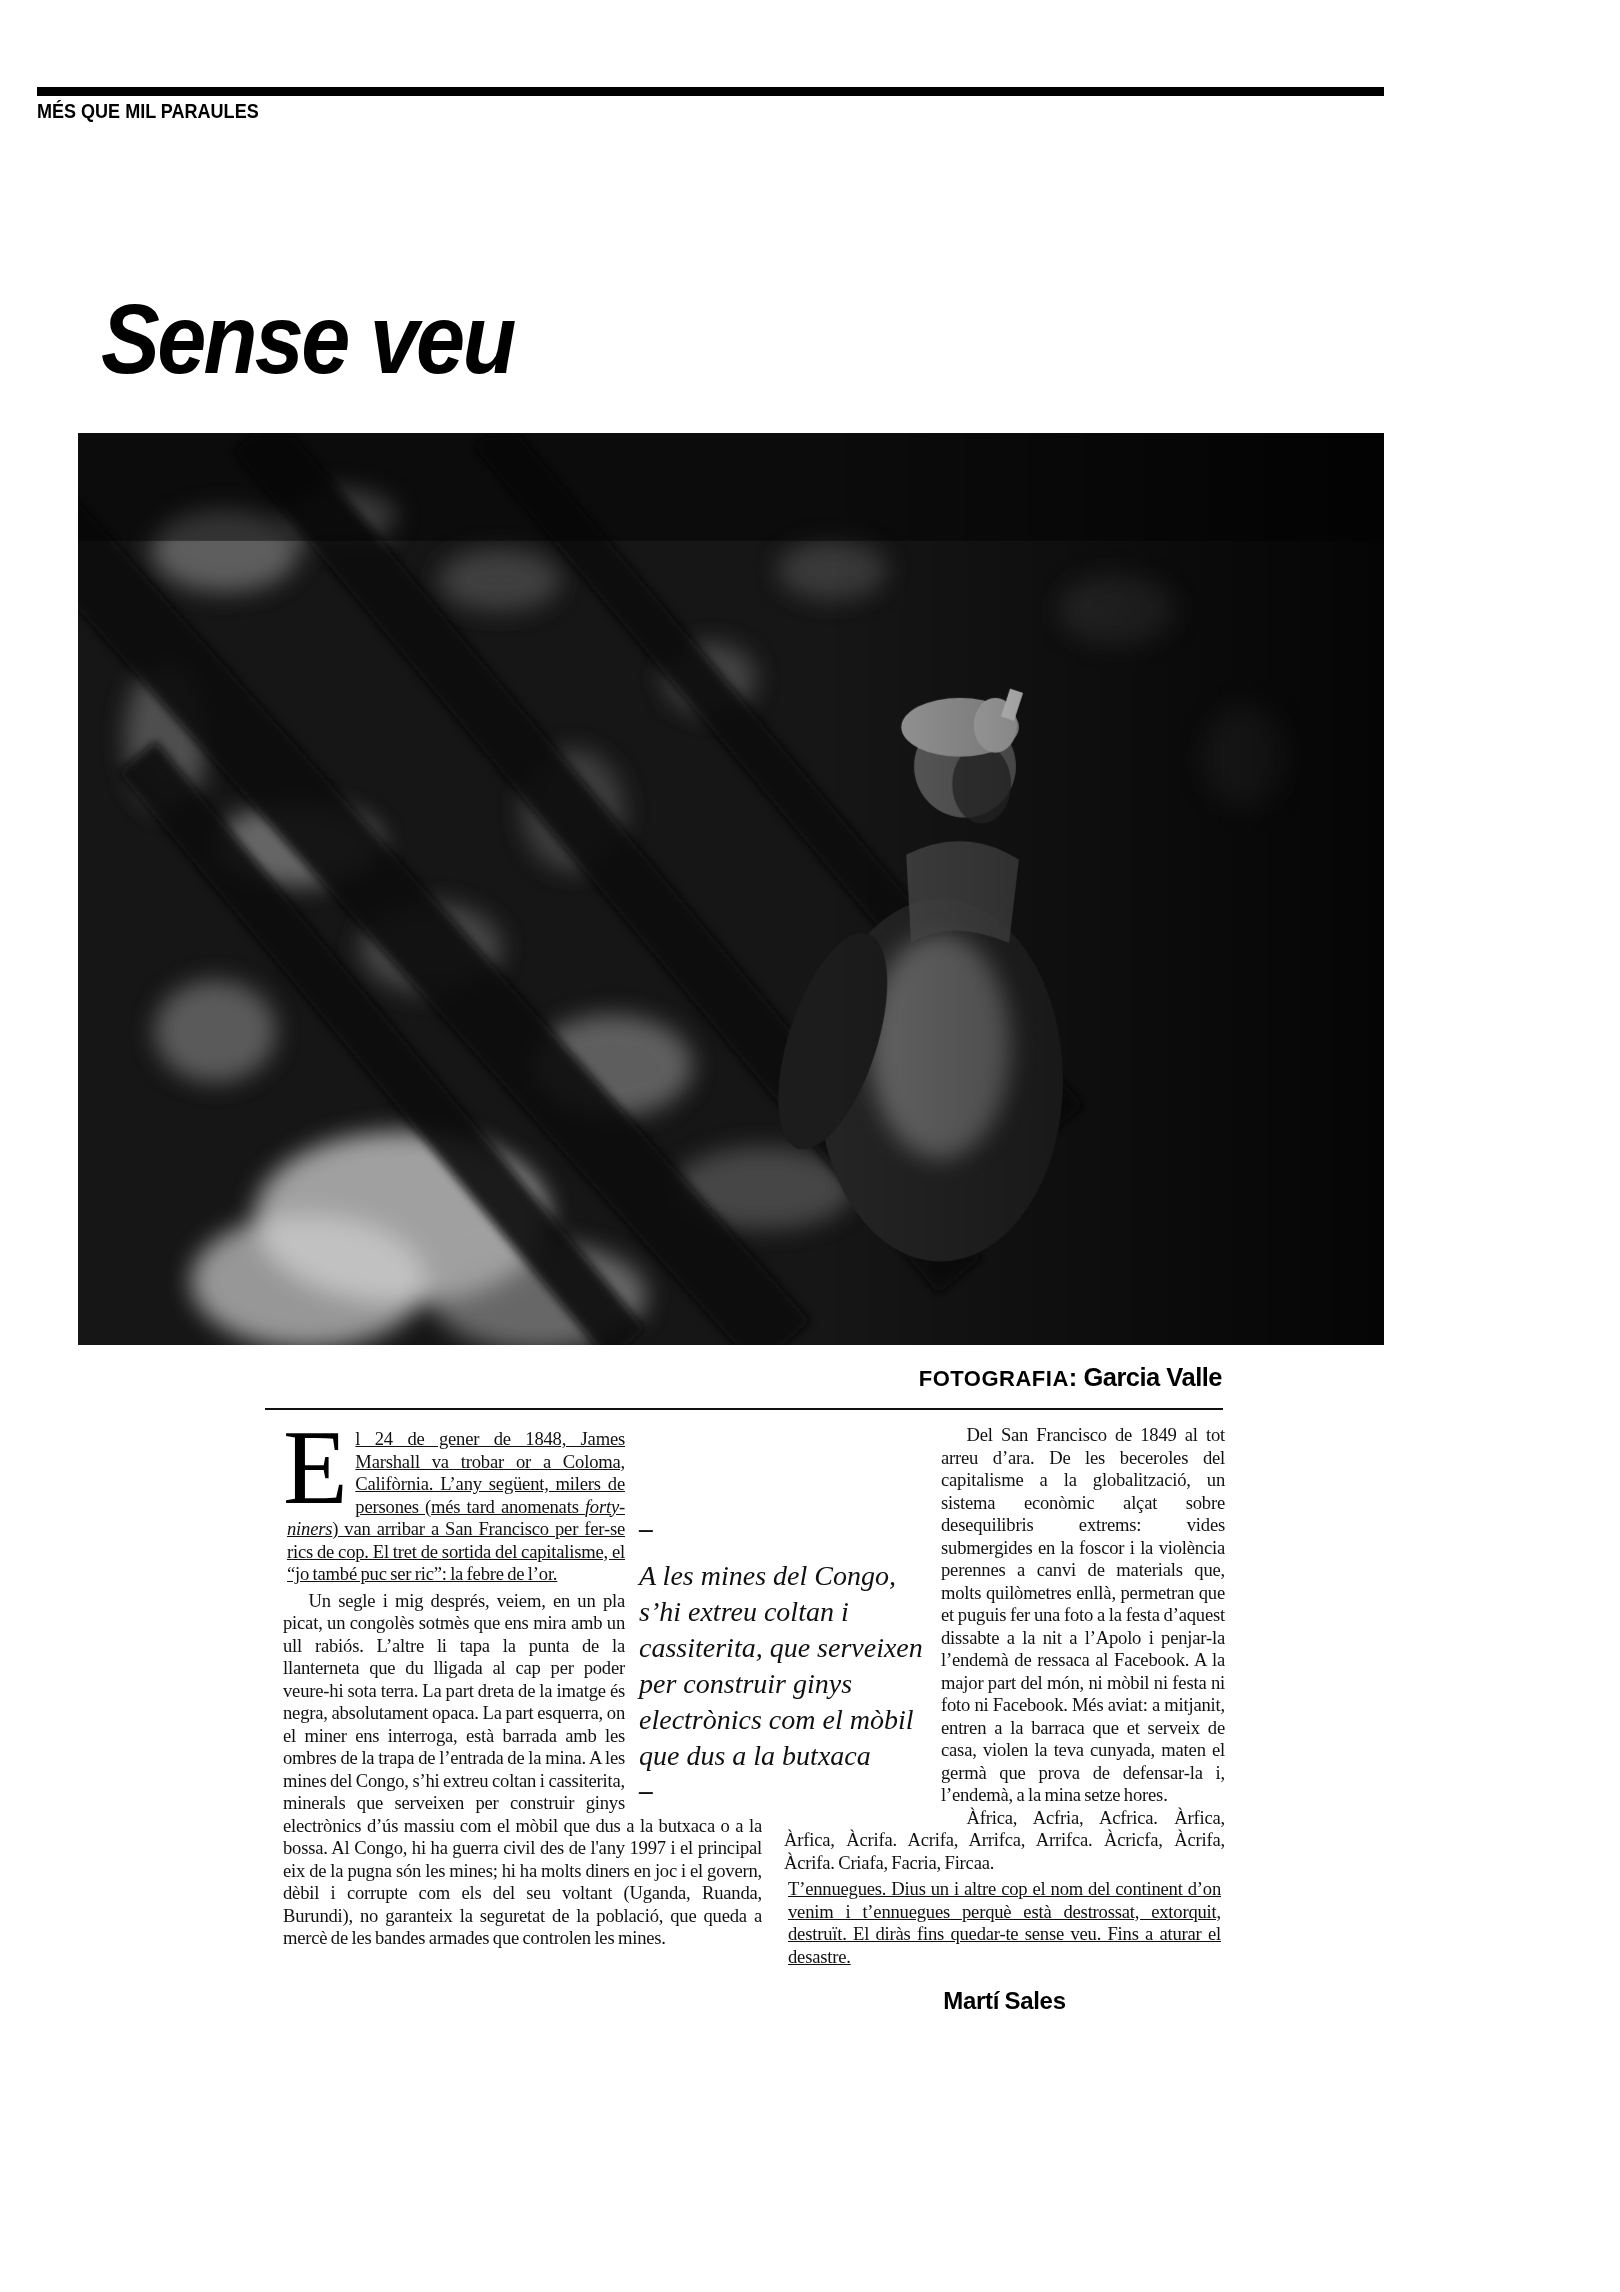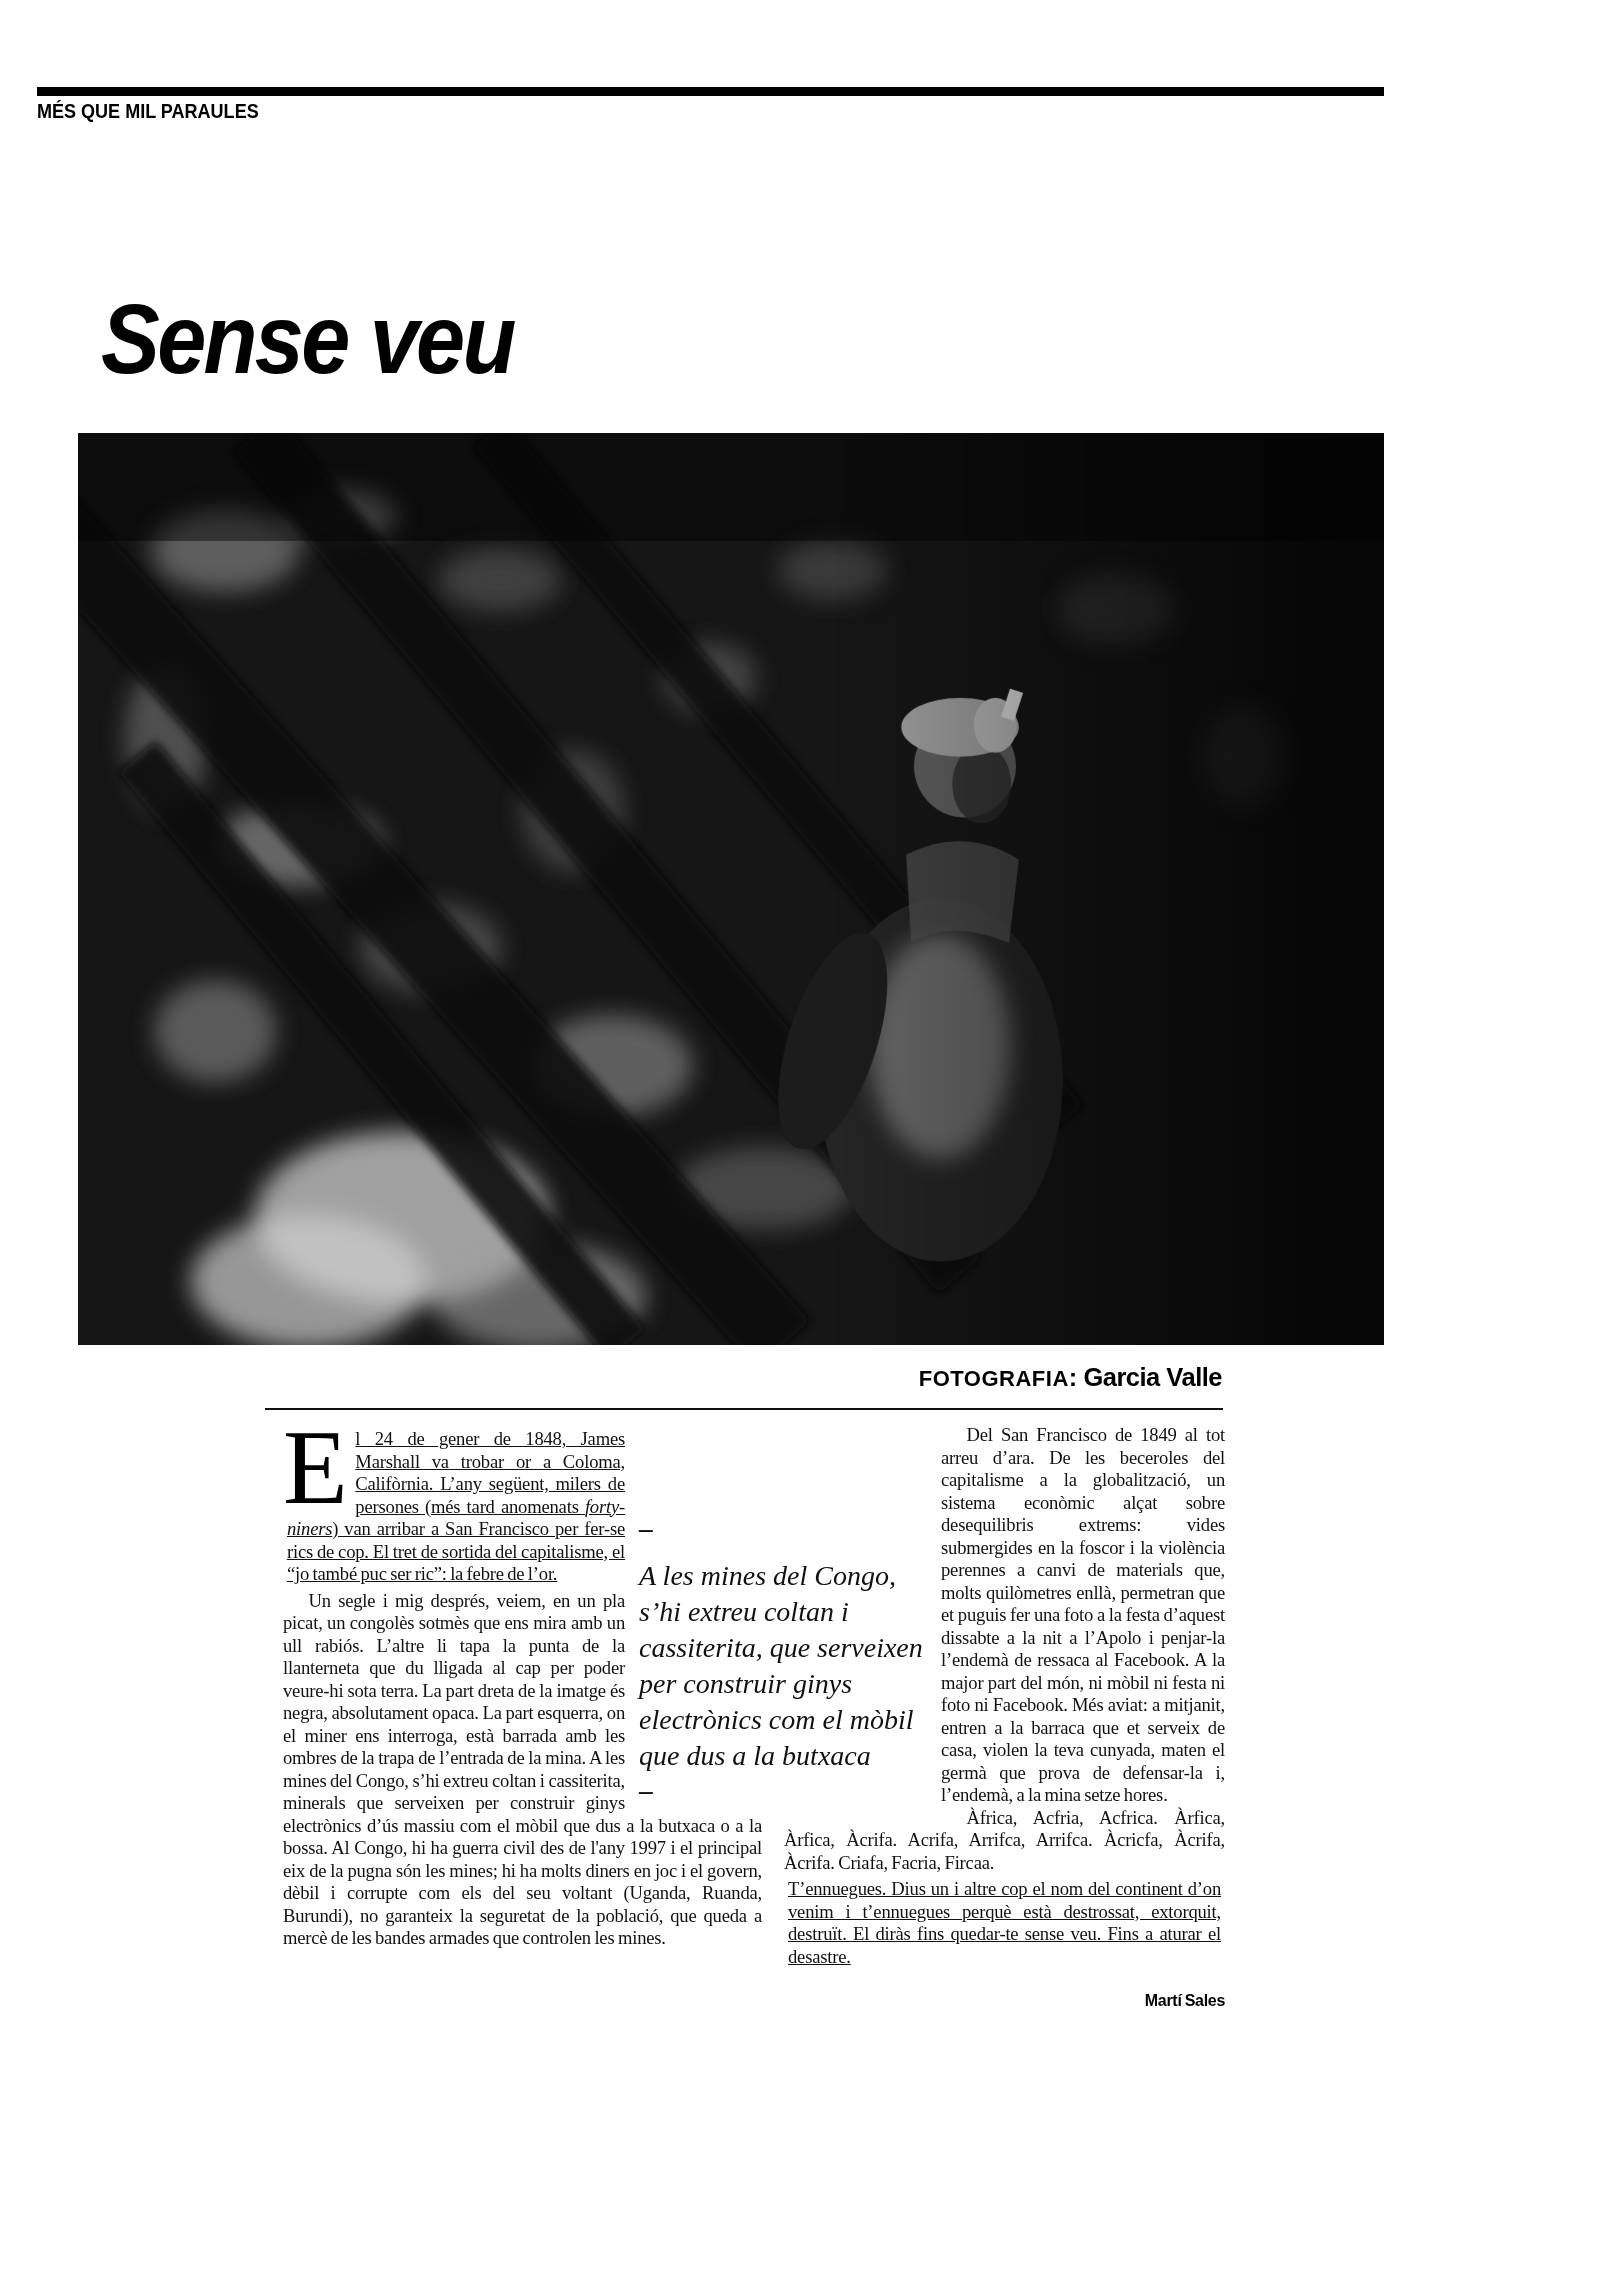--- a/index.html
+++ b/index.html
@@ -35,21 +35,21 @@
   .indent{text-indent:25.5px;margin:0;}
   .noindent{margin:4px;text-decoration:underline;}
   .ital{font-style:italic;}
 
   .pull-quote{position:absolute;left:639px;top:1514px;width:298px;background:#fff;
         font-family:"Liberation Serif",serif;font-style:italic;font-size:28px;line-height:36px;color:#111;}
   .pull-quote .dash{font-style:normal;font-weight:700;font-size:27.4px;line-height:29px;}
   .pull-quote .qtext{margin:15px 0 2px 0;}
 
   .signature{margin-top:21.6px;font-family:"Liberation Sans",sans-serif;font-weight:700;
-        font-size:16px;letter-spacing:-0.3px;color:#000;text-align:right;}
+        font-size:24px;letter-spacing:-0.3px;color:#000;text-align:center;}
 
   .sidebar-bar{position:absolute;left:1475px;top:87px;width:145px;height:1979px;background:#242424;}
   .masthead{position:absolute;left:1502px;top:515px;width:431px;height:59px;line-height:59px;
         transform:rotate(-90deg);transform-origin:left bottom;
         font-family:"Liberation Serif",serif;font-style:italic;font-weight:700;
         font-size:49px;color:#ffffff;white-space:nowrap;}
   .credits{position:absolute;left:1494px;top:1991px;width:970px;height:62px;
         transform:rotate(-90deg);transform-origin:left bottom;
         font-family:"Liberation Sans",sans-serif;font-size:13.2px;line-height:20.6px;color:#fff;}
   .credits b{font-weight:700;}

